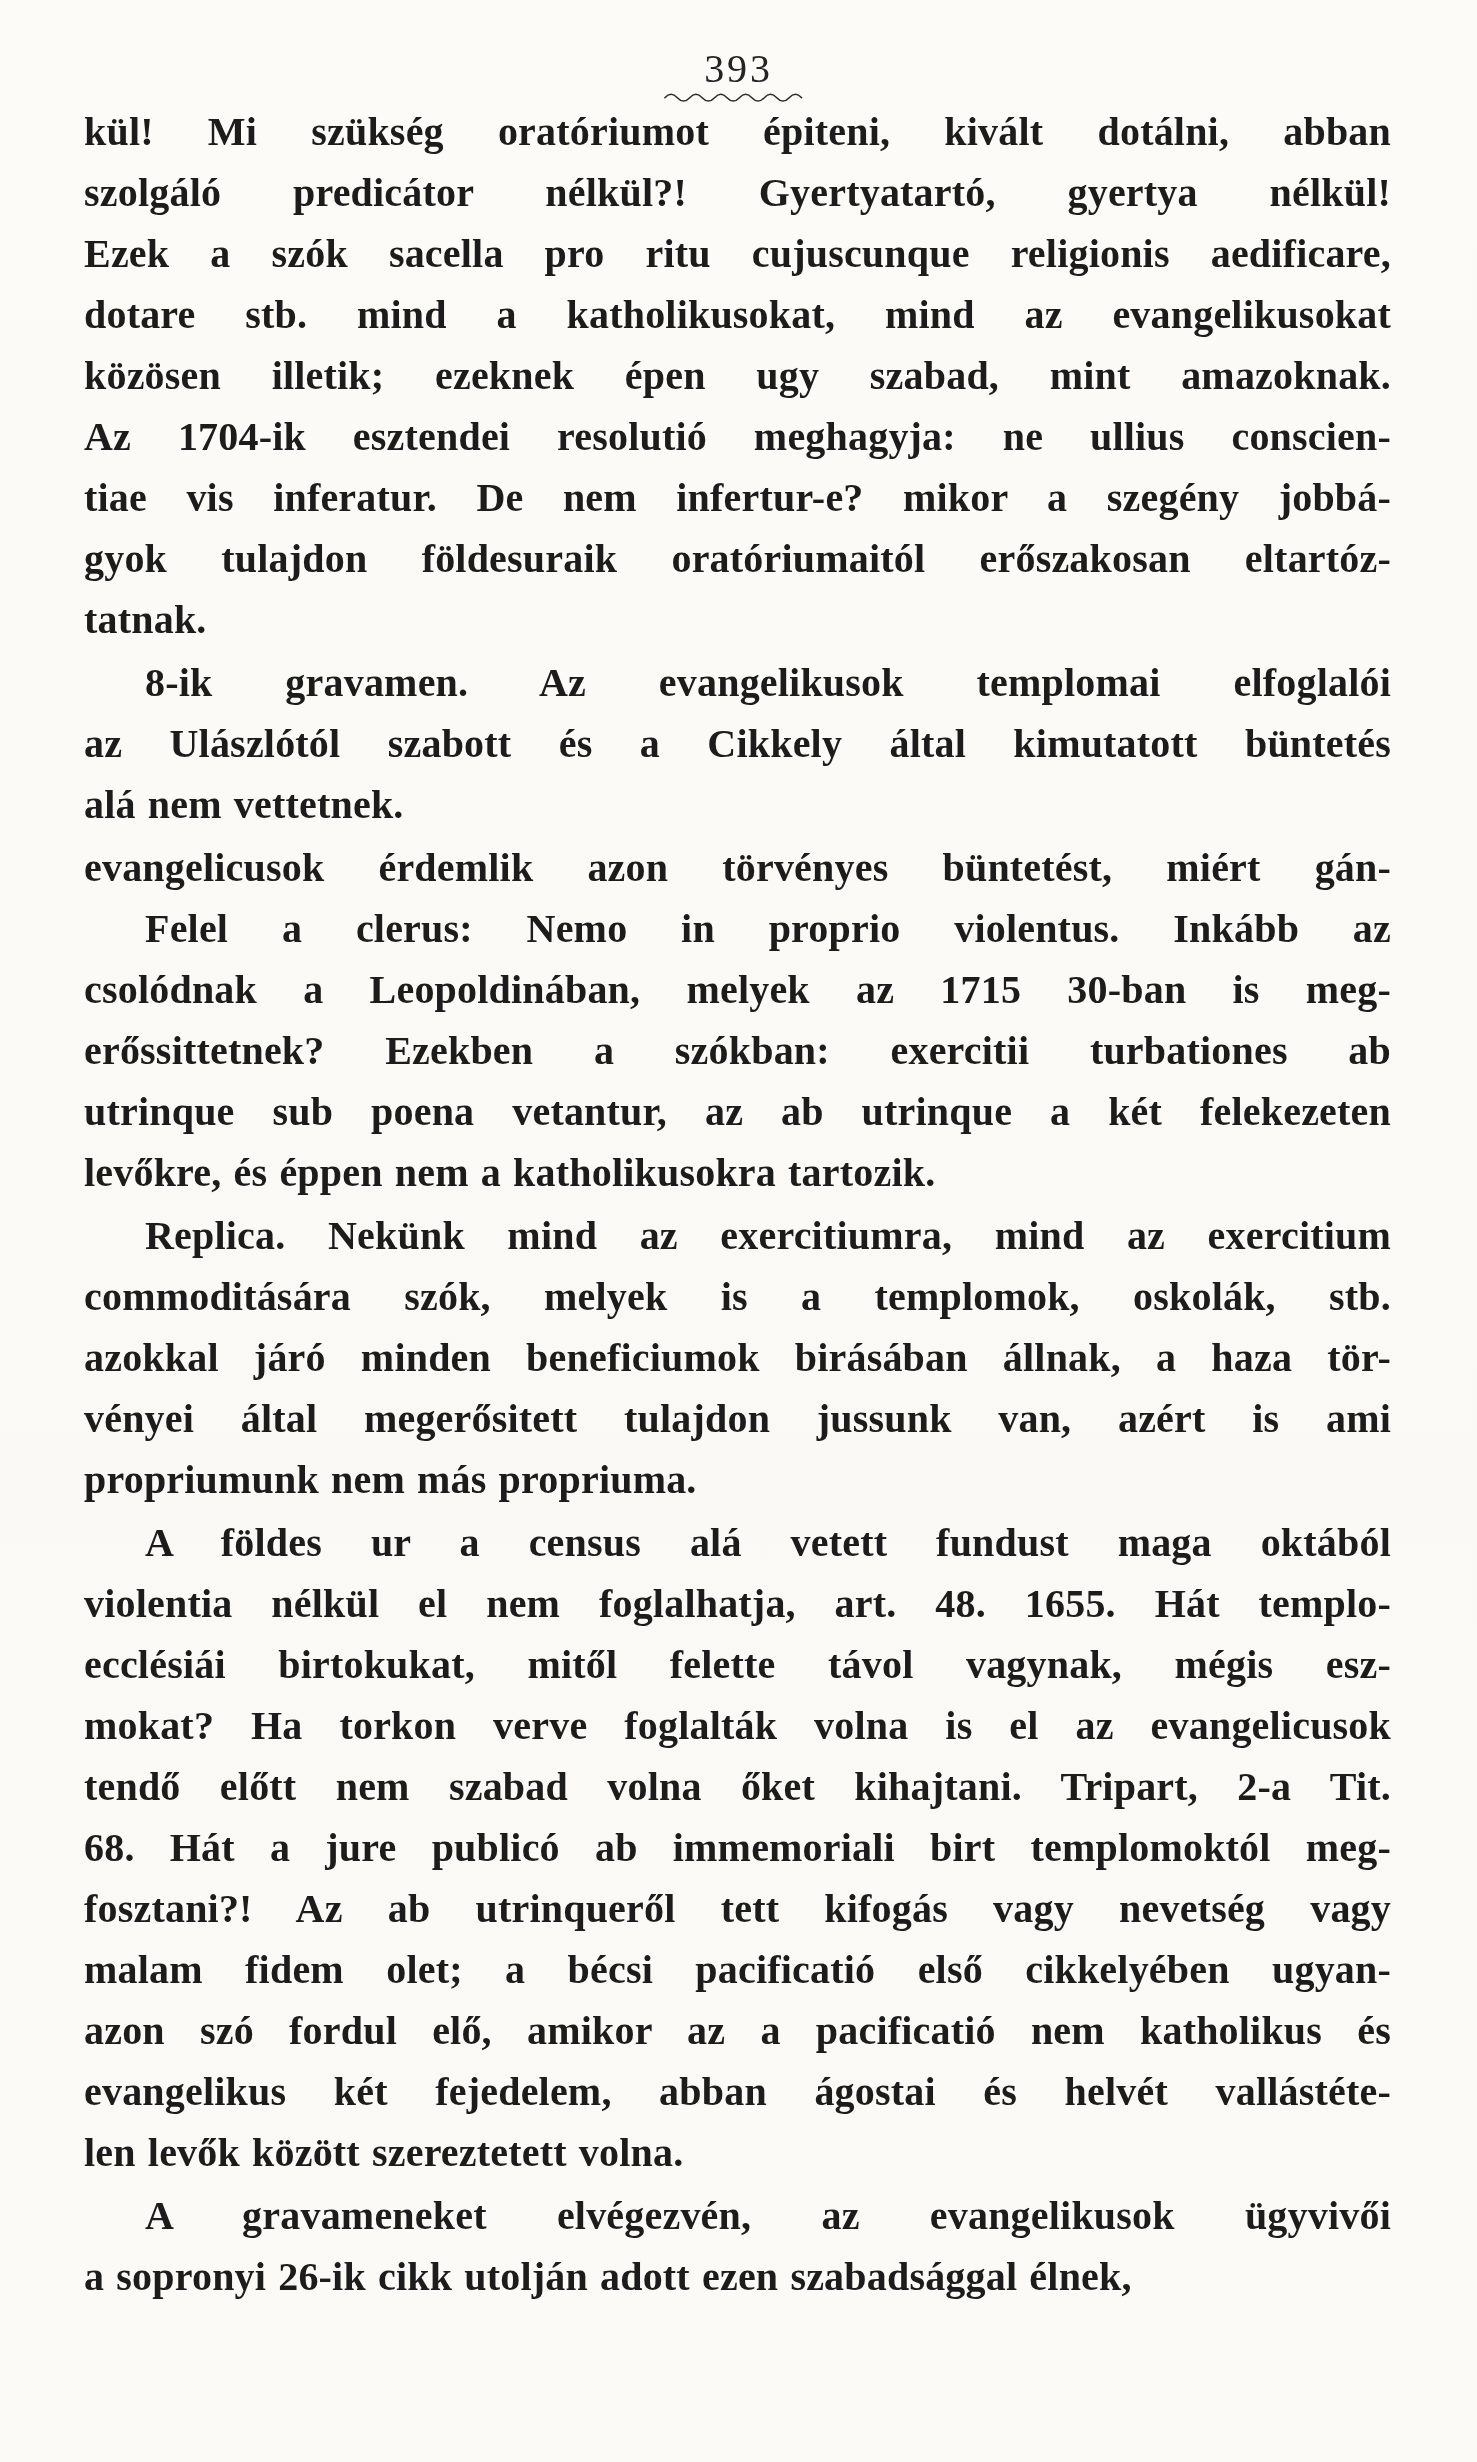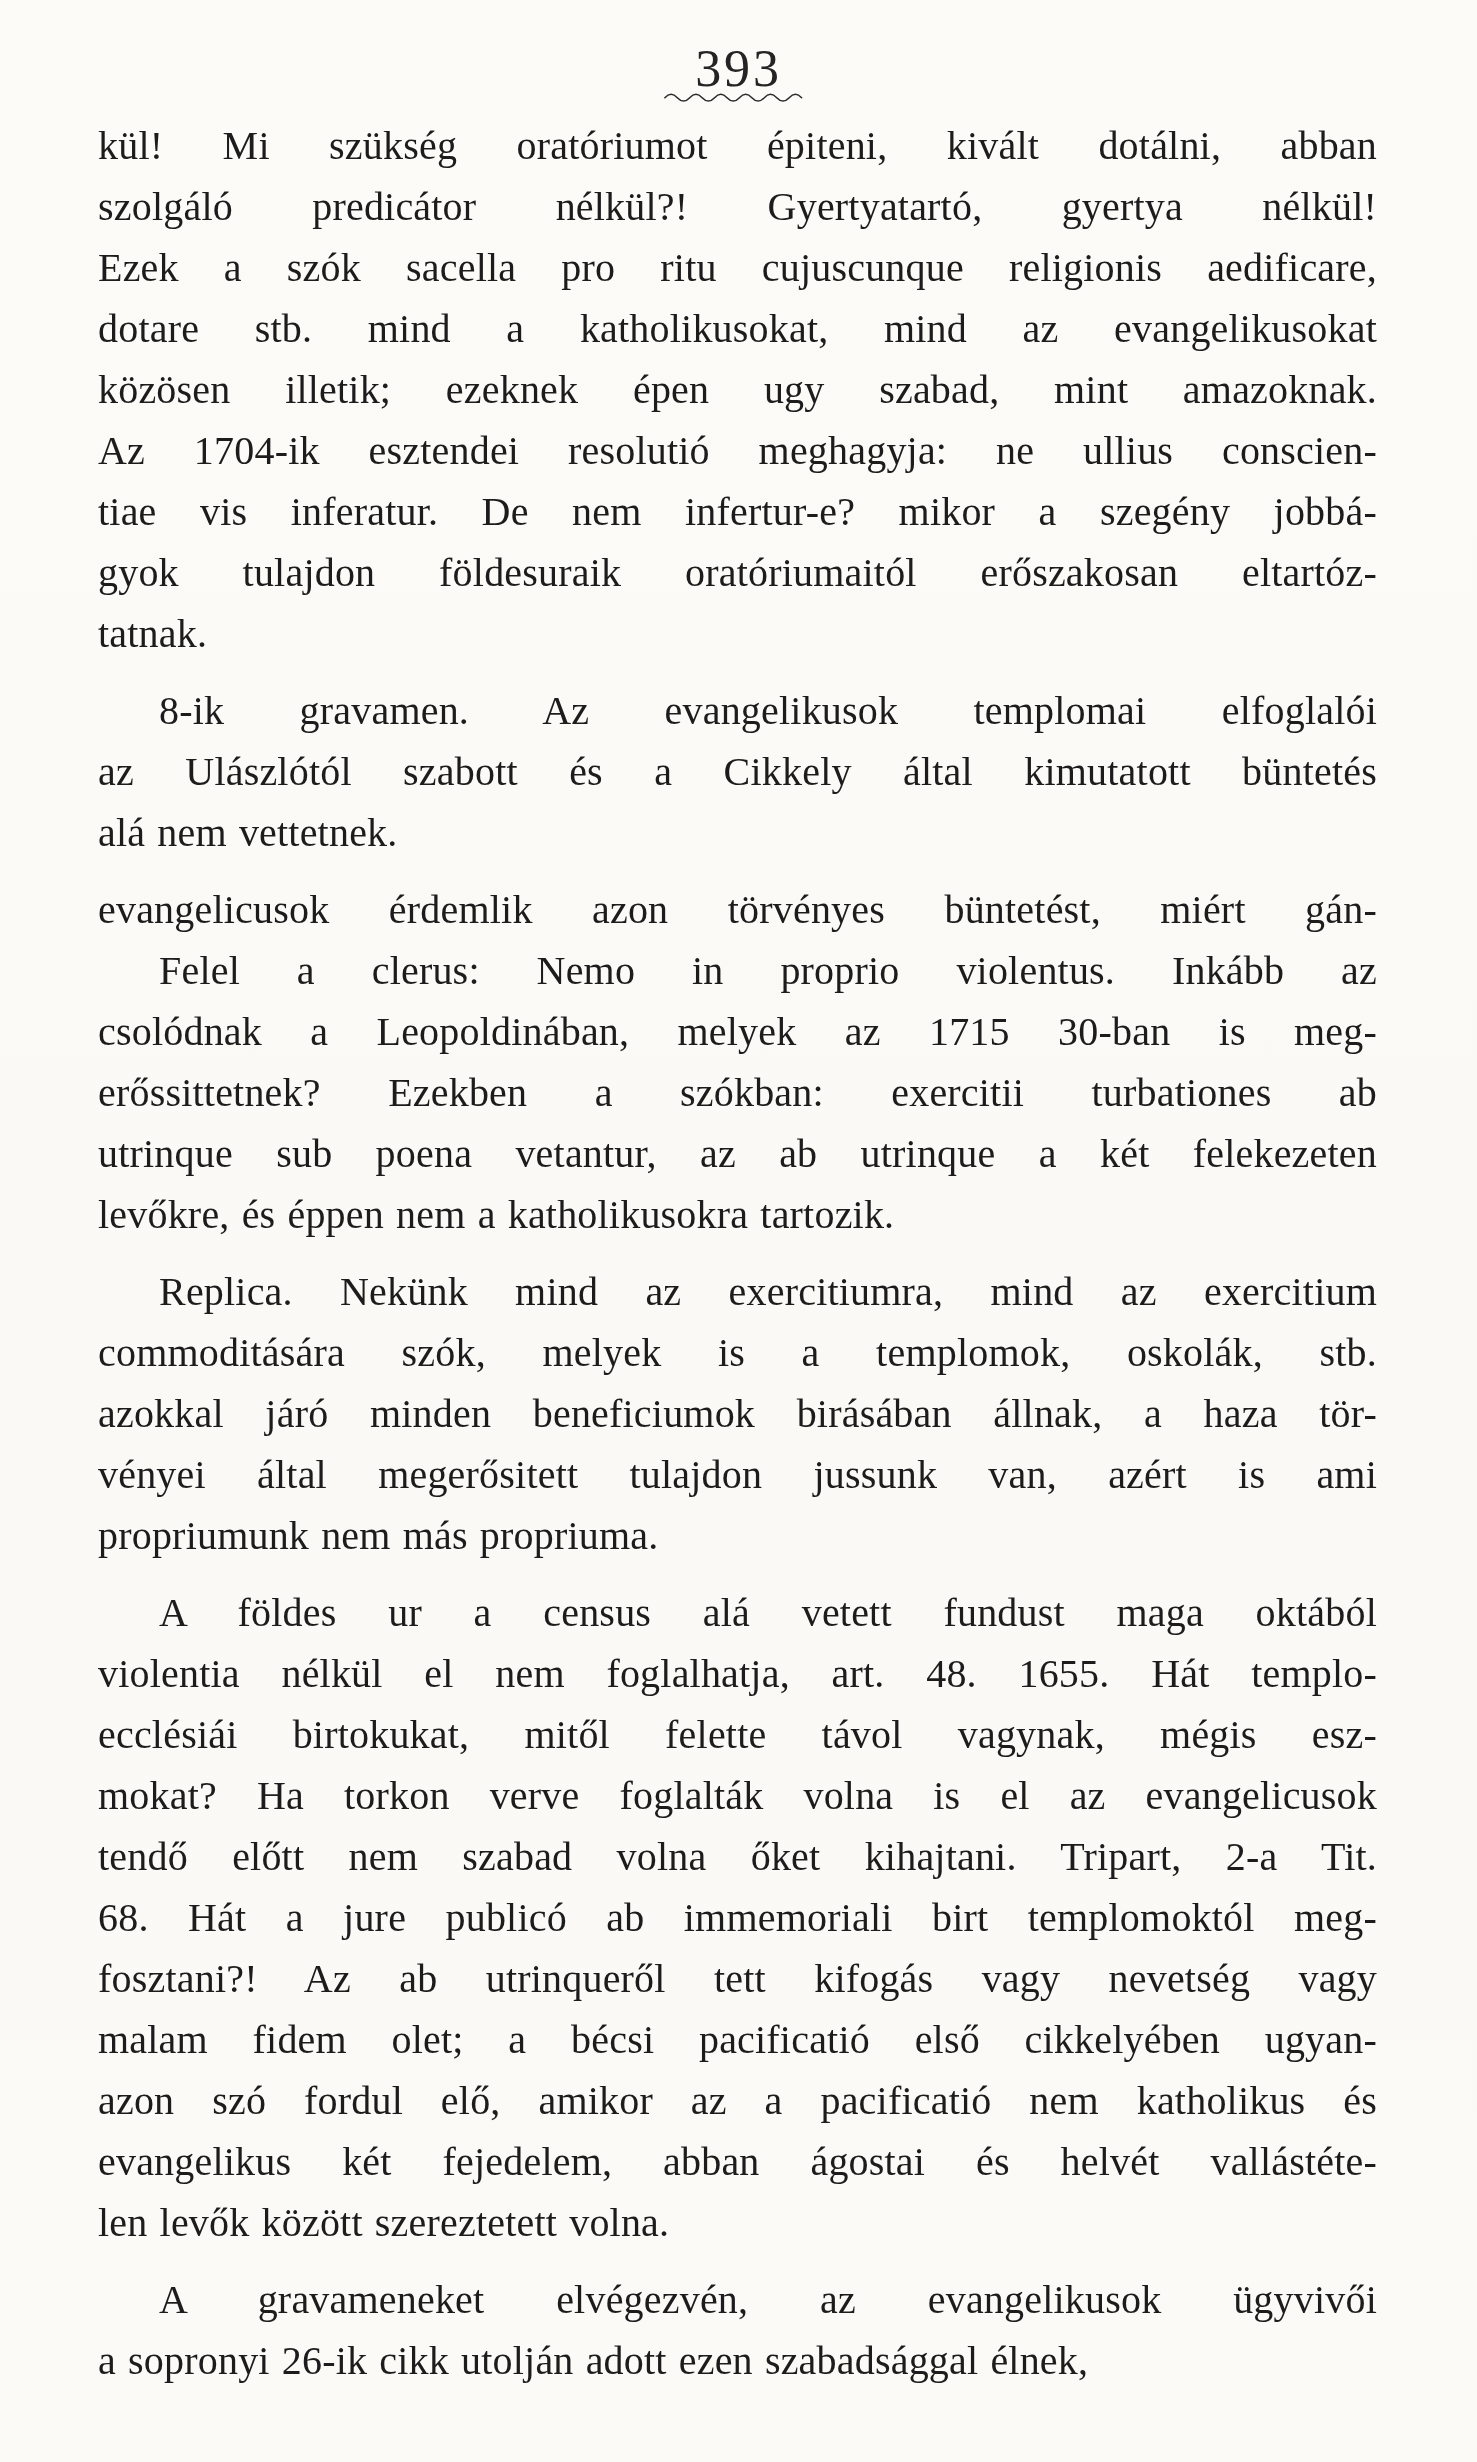--- a/index.html
+++ b/index.html
@@ -19,37 +19,37 @@
   }
   .page-number-wrap {
     position: absolute;
     top: 48px;
     left: 0;
     width: 100%;
     text-align: center;
   }
   .page-number {
     display: inline-block;
-    font-size: 52px;
+    font-size: 40px;
     line-height: 42px;
     letter-spacing: 2.9px;
     color: #242424;
   }
   .squiggle {
     display: block;
     margin: 0 auto;
   }
   .body-text {
     position: absolute;
     top: 99px;
     left: 82px;
     right: 84px;
     font-size: 40px;
   }
-  .para { margin: 16px; padding: 0; }
+  .para { margin: 2px; padding: 0; font-weight: bold; }
   .line {
     display: block;
     height: 61px;
     line-height: 61px;
     text-align: justify;
     text-align-last: justify;
     letter-spacing: 0.2px;
     word-spacing: 1.9px;
     color: #1c1c1c;
   }

